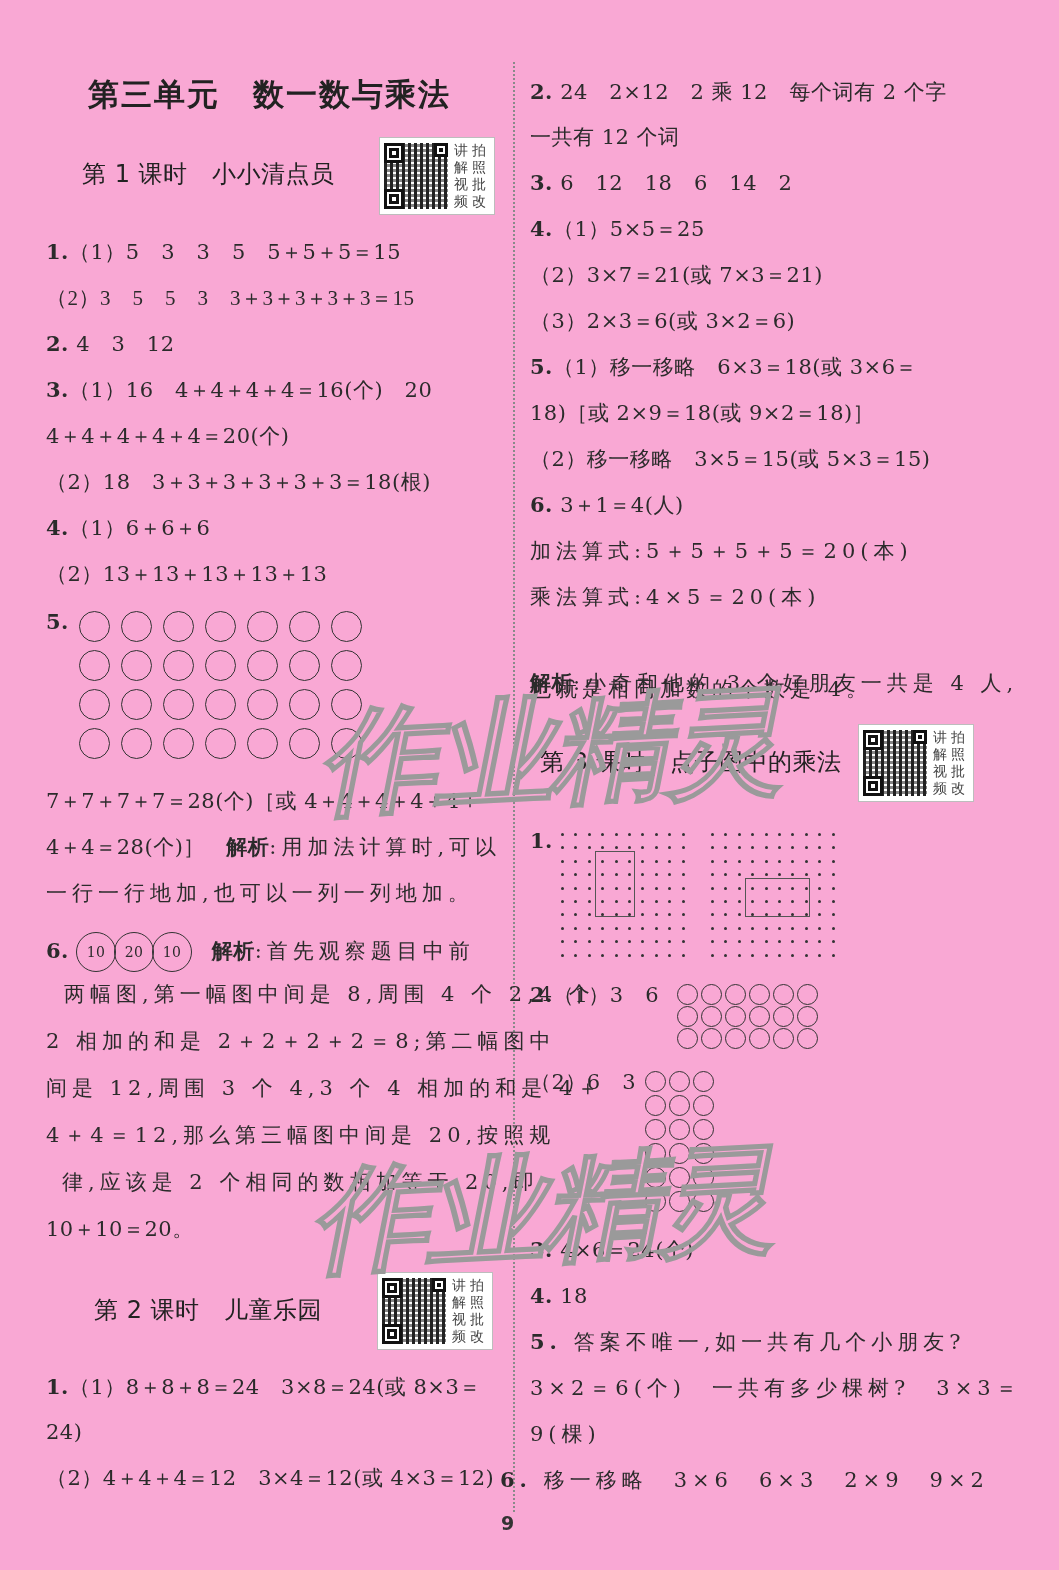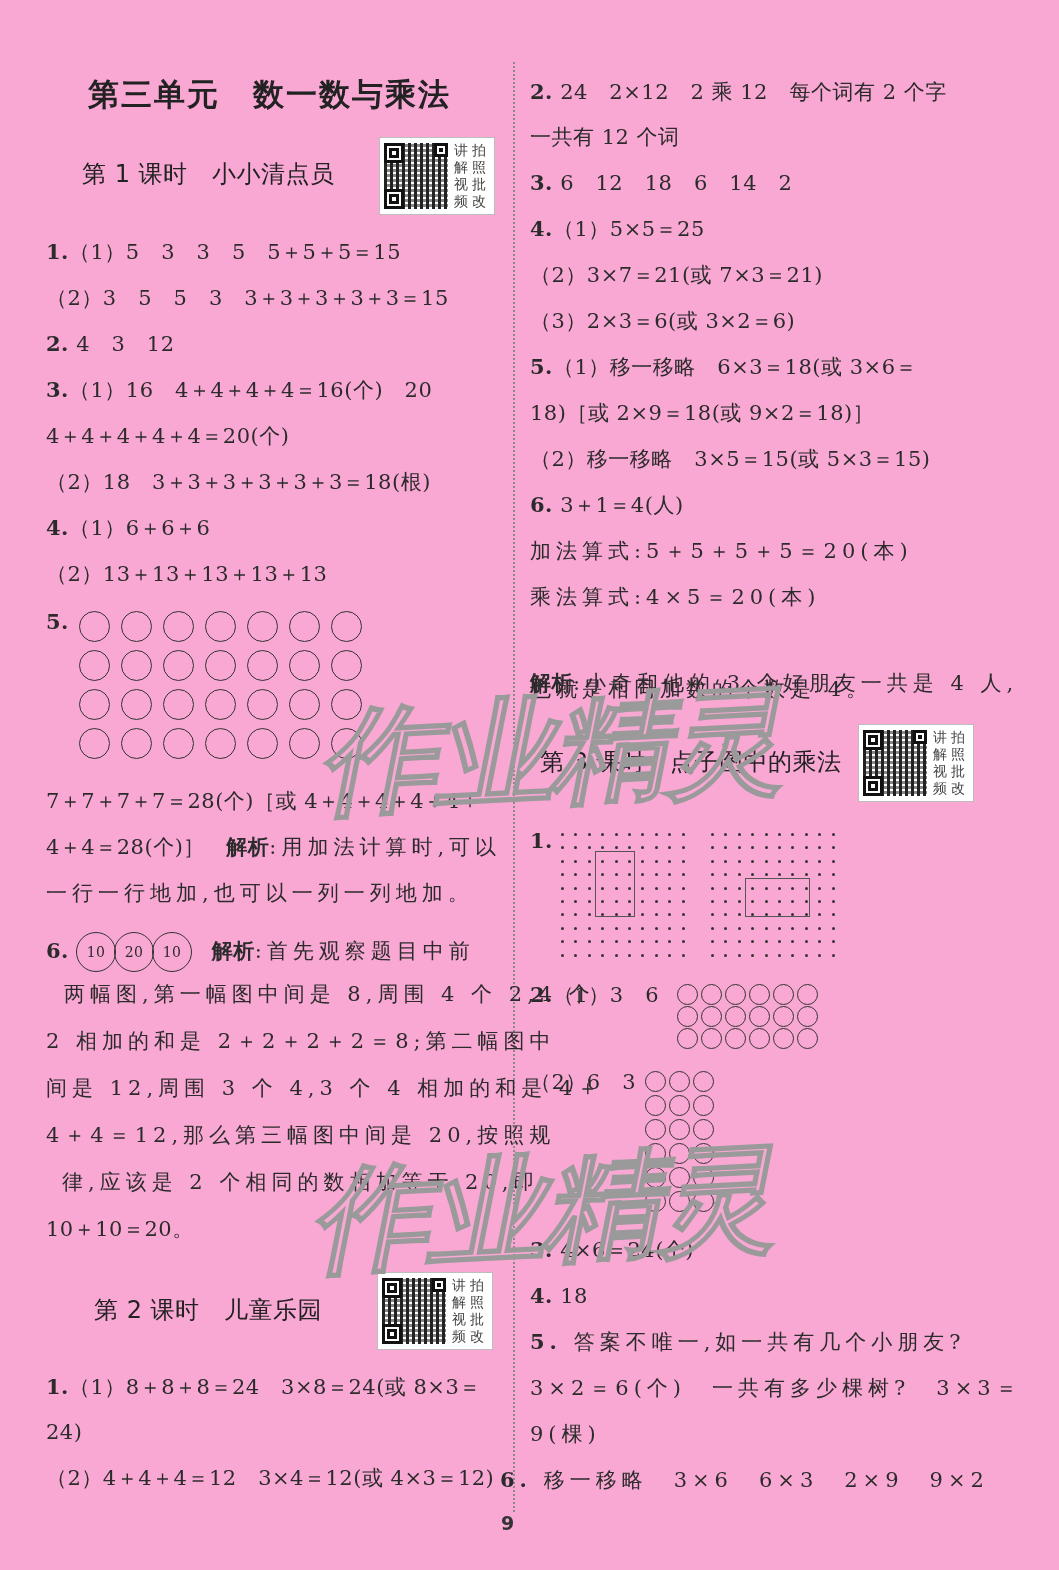--- a/index.html
+++ b/index.html
@@ -65,21 +65,21 @@
       <span>解</span>
       <span>照</span>
       <span>视</span>
       <span>批</span>
       <span>频</span>
       <span>改</span>
     </div>
   </div>
 
   <div class="line" style="left:46px; top:237px;"><span class="num">1.</span><span>（1）5　3　3　5　5＋5＋5＝15</span></div>
-  <div class="line" style="left:46px; top:283px;">（2）3　5　5　3　3＋3＋3＋3＋3＝15</div>
+  <div class="line" style="left:46px; top:283px;font-family:Liberation Serif, serif;">（2）3　5　5　3　3＋3＋3＋3＋3＝15</div>
   <div class="line" style="left:46px; top:329px;"><span class="num">2.</span> <span>4　3　12</span></div>
   <div class="line" style="left:46px; top:375px;"><span class="num">3.</span><span>（1）16　4＋4＋4＋4＝16(个)　20</span></div>
   <div class="line" style="left:46px; top:421px;">4＋4＋4＋4＋4＝20(个)</div>
   <div class="line" style="left:46px; top:467px;">（2）18　3＋3＋3＋3＋3＋3＝18(根)</div>
   <div class="line" style="left:46px; top:513px;"><span class="num">4.</span><span>（1）6＋6＋6</span></div>
   <div class="line" style="left:46px; top:559px;">（2）13＋13＋13＋13＋13</div>
 
   <div class="line" style="left:46px; top:607px;"><span class="num">5.</span></div>
   <div>
     <div class="circle-row" style="left:79px; top:611px;">

